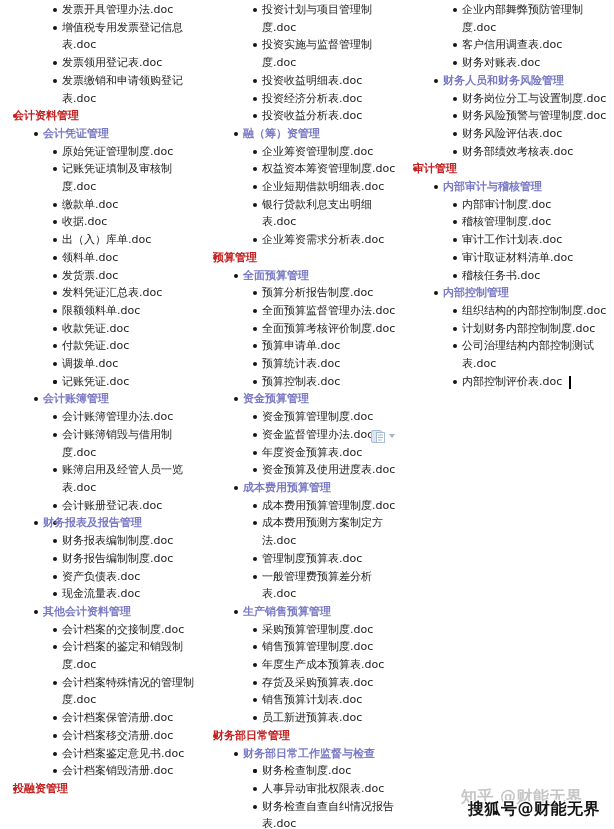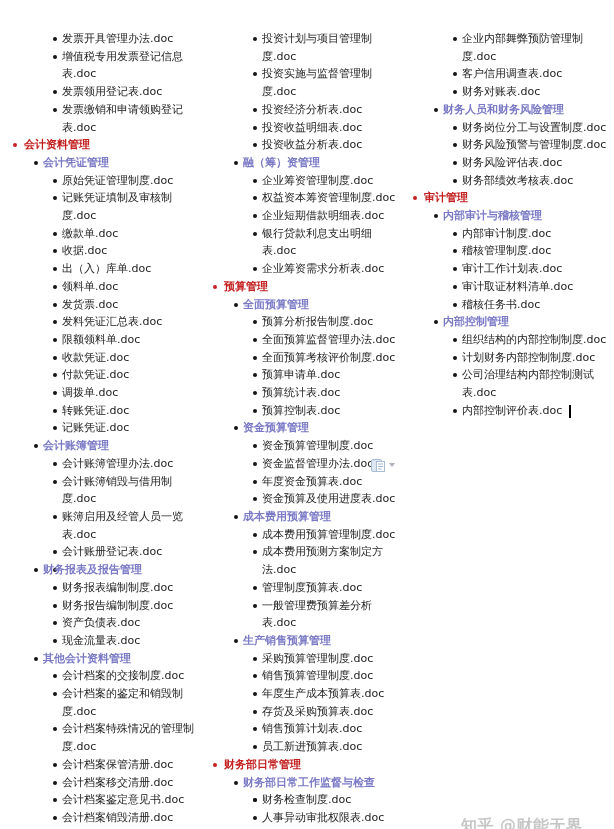--- a/index.html
+++ b/index.html
@@ -10,35 +10,35 @@
     --wm-front:#141414;
   }
   *{margin:0;padding:0;box-sizing:border-box;}
   html,body{width:614px;height:829px;}
   body{
     background:#ffffff;
     font-family:"DejaVu Sans", sans-serif;
     overflow:hidden;
     position:relative;
   }
-  .doc-canvas{position:absolute;inset:0;background:#fff;margin-top:29px;}
+  .doc-canvas{position:absolute;inset:0;background:#fff;}
   .col{
     position:absolute;top:1px;height:828px;overflow:hidden;
   }
   .col1{left:0;width:200px;}
   .col2{left:200px;width:200px;}
   .col3{left:400px;width:214px;}
   .row{
     position:relative;
     font-size:11px;
     line-height:17.7px;
     color:var(--body);
   }
   .row .txt{white-space:pre-line;display:block;}
-  .row.lv1{padding-left:24px;}
+  .row.lv1{padding-left:13px;}
   .row.lv2{padding-left:43px;}
   .row.lv3{padding-left:62px;}
   .row.lv1 .txt{color:var(--red);font-weight:bold;}
   .row.lv2 .txt{color:var(--purple);font-weight:bold;}
   .bullet{
     position:absolute;top:7px;width:4px;height:4px;border-radius:50%;
     background:#151515;
   }
   .row.lv1 .bullet{left:13px;background:var(--red);}
   .row.lv2 .bullet{left:34px;}
@@ -140,21 +140,20 @@
       <div class="row lv3">
         <span class="bullet"></span>
         <span class="txt">付款凭证.doc</span>
       </div>
       <div class="row lv3">
         <span class="bullet"></span>
         <span class="txt">调拨单.doc</span>
       </div>
       <div class="row lv3">
         <span class="bullet"></span>
-        <span class="txt">转账凭证.doc</span>
       </div>
       <div class="row lv3">
         <span class="bullet"></span>
         <span class="txt">记账凭证.doc</span>
       </div>
       <div class="row lv2">
         <span class="bullet"></span>
         <span class="txt">会计账簿管理</span>
       </div>
       <div class="row lv3">
@@ -240,25 +239,25 @@
       <div class="row lv3">
         <span class="bullet"></span>
         <span class="txt">投资计划与项目管理制度.doc</span>
       </div>
       <div class="row lv3">
         <span class="bullet"></span>
         <span class="txt">投资实施与监督管理制度.doc</span>
       </div>
       <div class="row lv3">
         <span class="bullet"></span>
+        <span class="txt">投资收益明细表.doc</span>
+      </div>
+      <div class="row lv3">
+        <span class="bullet"></span>
         <span class="txt">投资经济分析表.doc</span>
-      </div>
-      <div class="row lv3">
-        <span class="bullet"></span>
-        <span class="txt">投资收益明细表.doc</span>
       </div>
       <div class="row lv3">
         <span class="bullet"></span>
         <span class="txt">投资收益分析表.doc</span>
       </div>
       <div class="row lv2">
         <span class="bullet"></span>
         <span class="txt">融（筹）资管理</span>
       </div>
       <div class="row lv3">

